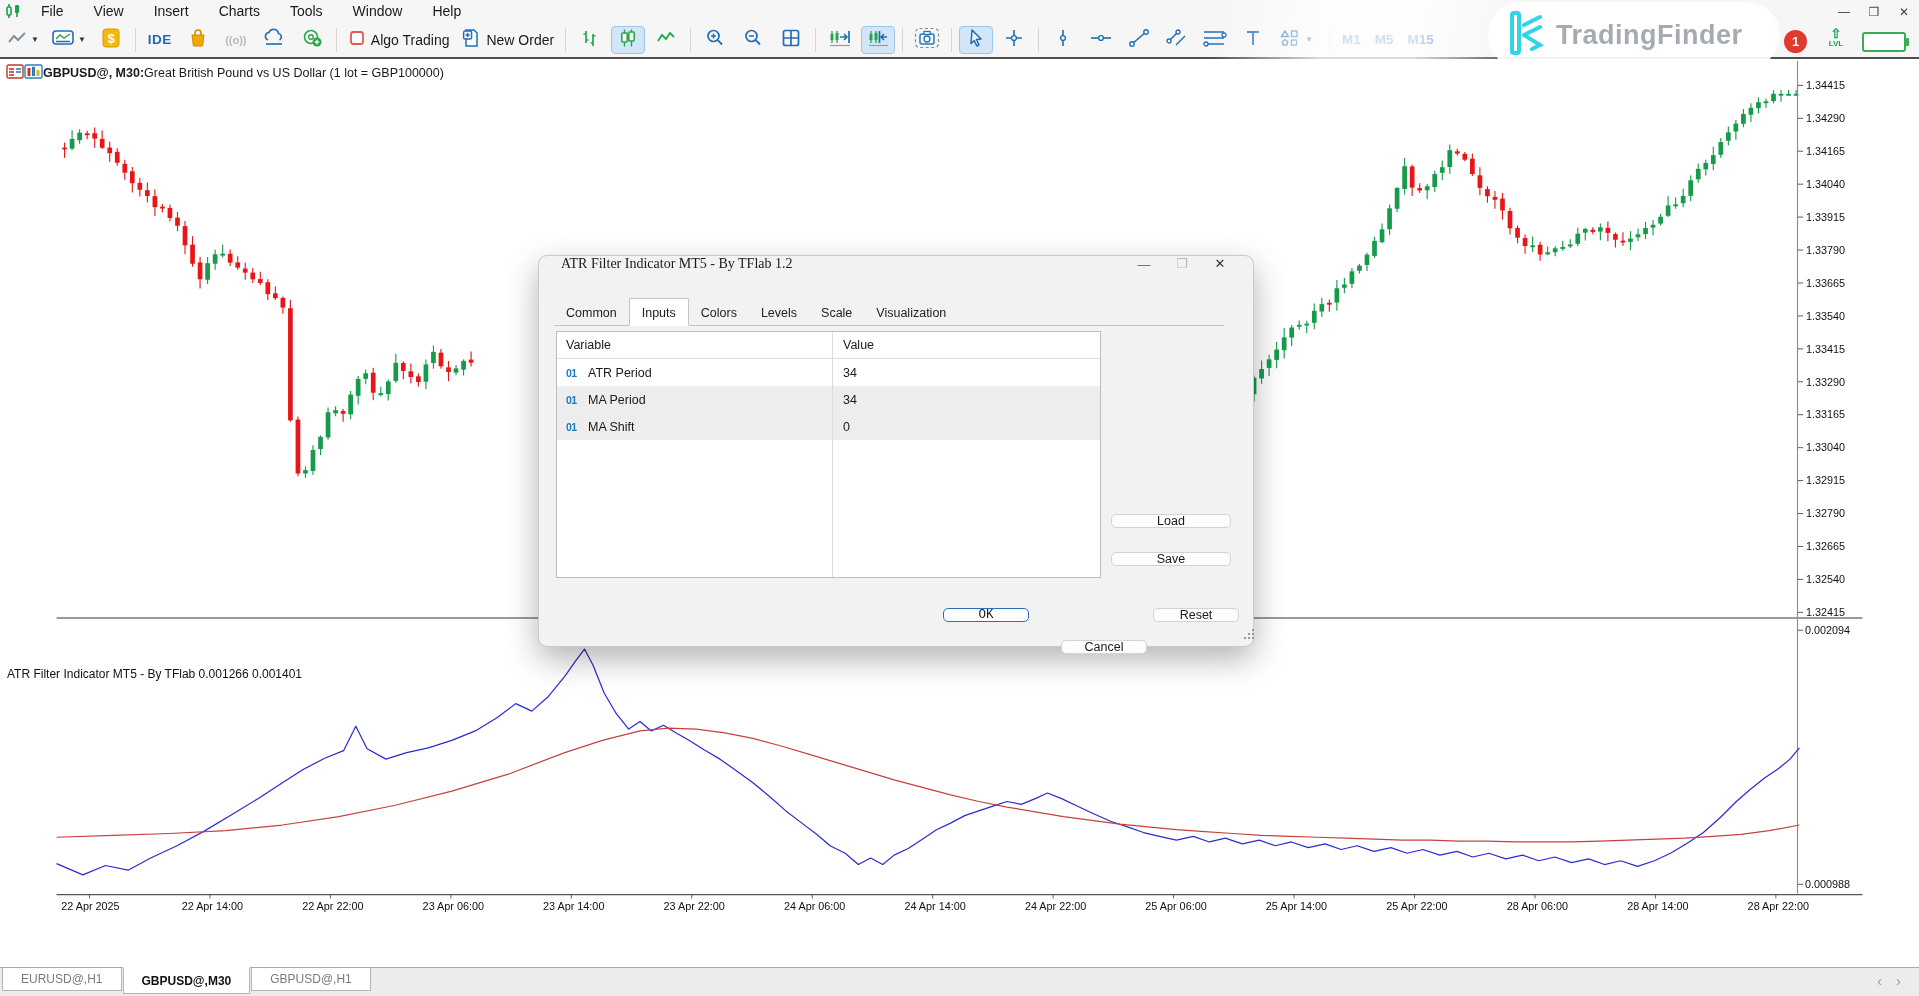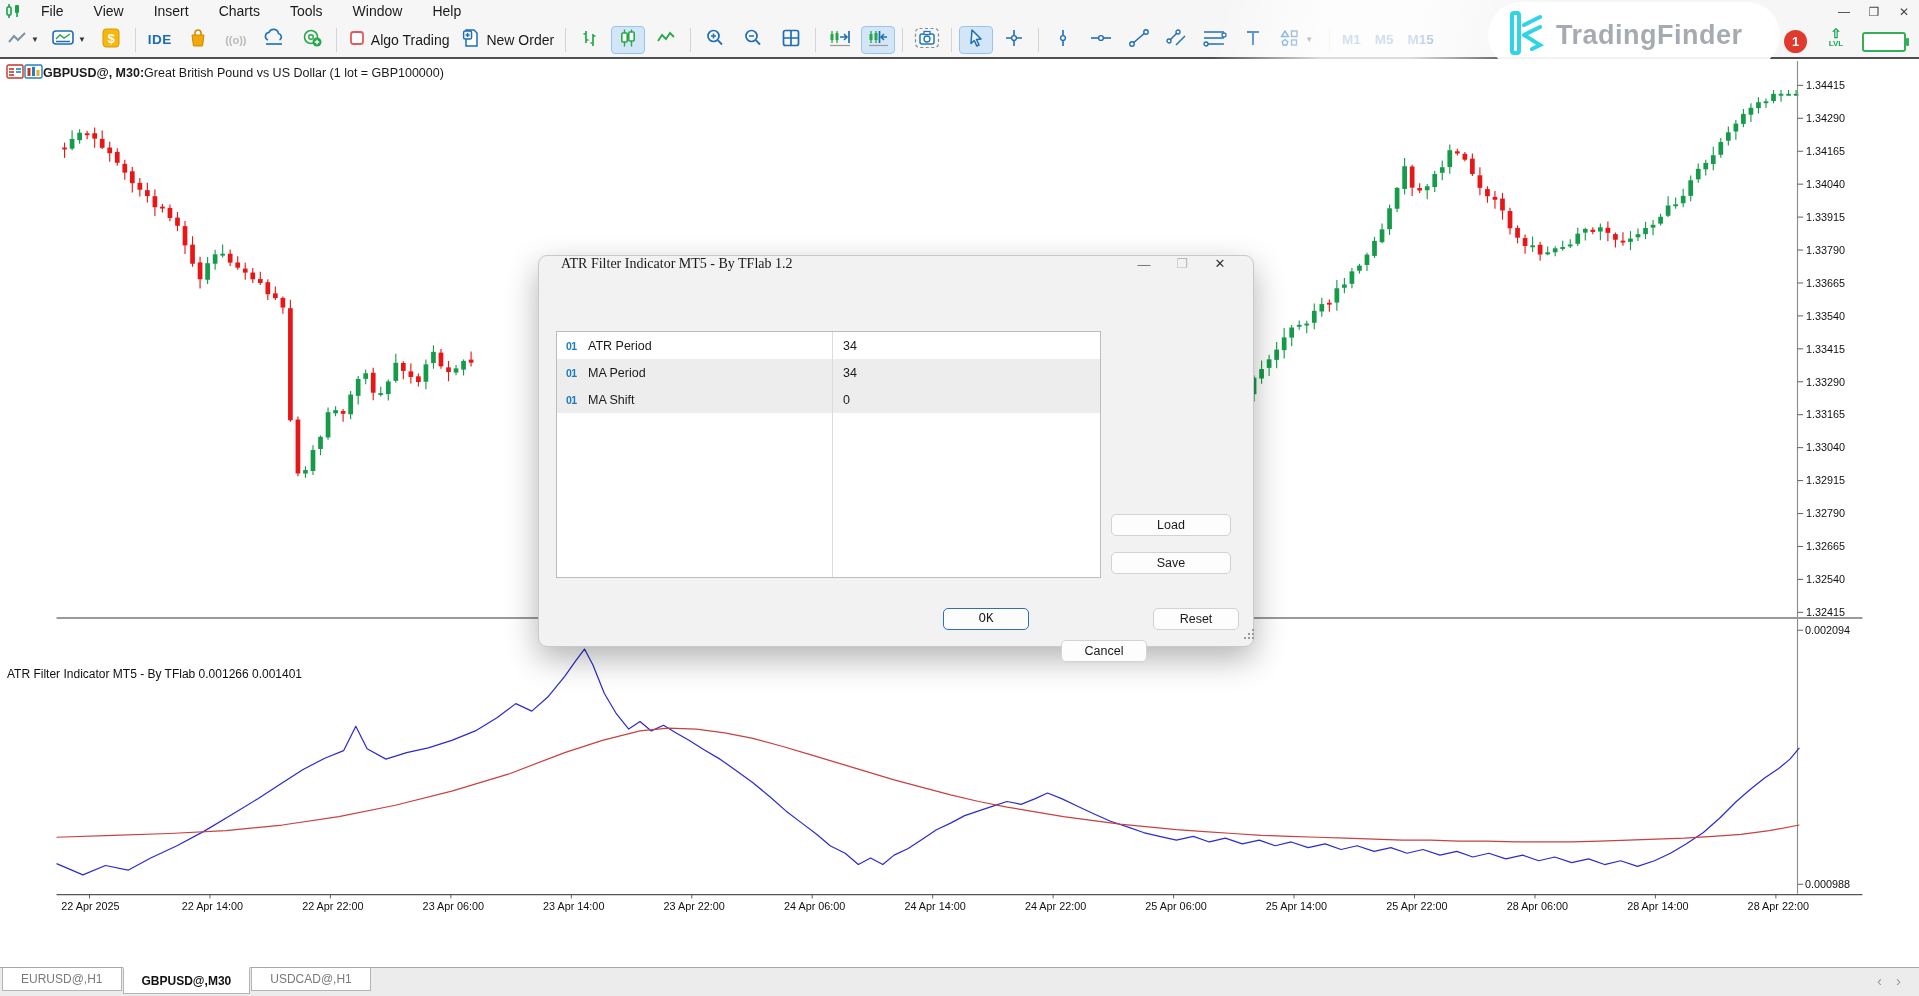--- a/index.html
+++ b/index.html
@@ -67,21 +67,21 @@
   .coldiv{position:absolute;left:275px;top:0;bottom:0;width:1px;background:#dcdcdc;}
   .dhead{display:flex;height:26px;align-items:center;border-bottom:1px solid #e0e0e0;font-size:12.5px;}
   .drow{display:flex;height:27px;align-items:center;}
   .drow.alt{background:#ededed;}
   .c-name{width:275px;display:flex;align-items:center;padding-left:9px;box-sizing:border-box;}
   .c-val{padding-left:11px;}
   .row-icon{width:22px;display:inline-flex;align-items:center;}
   .icon-int{color:#1a7ac2;font-weight:bold;font-size:10.5px;letter-spacing:-.5px;}
   .icon-enum{display:inline-block;}
   .icon-enum i{display:block;height:3px;border-radius:2px;margin:1px 0;}
-  .dbtn{position:absolute;height:22px;background:#fdfdfd;border:1px solid #d2d2d2;border-radius:5px;
+  .dbtn{position:absolute;height:14px;background:#fdfdfd;border:1px solid #d2d2d2;border-radius:5px;
     display:flex;align-items:center;justify-content:center;font-size:12.5px;box-sizing:border-box;}
   .dbtn.primary{border:1.6px solid #2e6fbd;}
   .grip{position:absolute;right:7px;bottom:7px;width:2px;height:2px;background:#9a9a9a;
     box-shadow:4px 0 #9a9a9a,8px 0 #9a9a9a,8px -4px #9a9a9a,8px -8px #9a9a9a,4px -4px #9a9a9a;}
   svg text{font-family:"Liberation Sans",sans-serif;}
 </style>
 </head>
 <body>
 
 <div class="menubar">
@@ -740,22 +740,34 @@
 
 <div class="dialog">
   <div class="dtitlebar">
     <span class="dtitle">ATR Filter Indicator MT5 - By TFlab 1.2</span>
     <span class="dctrls">
       <span class="dctrl">—</span>
       <span class="dctrl disabled">❐</span>
       <span class="dctrl">✕</span>
     </span>
   </div>
+  <div class="dtabs">
+    <span class="dtab">Common</span>
+    <span class="dtab active">Inputs</span>
+    <span class="dtab">Colors</span>
+    <span class="dtab">Levels</span>
+    <span class="dtab">Scale</span>
+    <span class="dtab">Visualization</span>
+  </div>
   <div class="dtable">
     <div class="coldiv"></div>
+    <div class="dhead">
+      <span class="c-name">Variable</span>
+      <span class="c-val">Value</span>
+    </div>
     <div class="drow">
       <span class="c-name">
           <span class="row-icon icon-int">01</span>
           <span>ATR Period</span>
         </span>
       <span class="c-val">34</span>
     </div>
     <div class="drow alt">
       <span class="c-name">
           <span class="row-icon icon-int">01</span>
@@ -791,18 +803,18 @@
 <div class="badge">1</div>
 <div class="lvl">
   <div class="arrow">⇧</div>
   <div class="txt">LVL</div>
 </div>
 <div class="battery"></div>
 
 <div class="bottombar">
   <span class="btab" style="margin-left:2px">EURUSD@,H1</span>
   <span class="btab active">GBPUSD@,M30</span>
-  <span class="btab">USDCAD@,H1</span>
+  <span class="btab">GBPUSD@,H1</span>
   <span class="pager">
     <span>‹</span>
     <span>›</span>
   </span>
 </div>
 
 </body></html>

